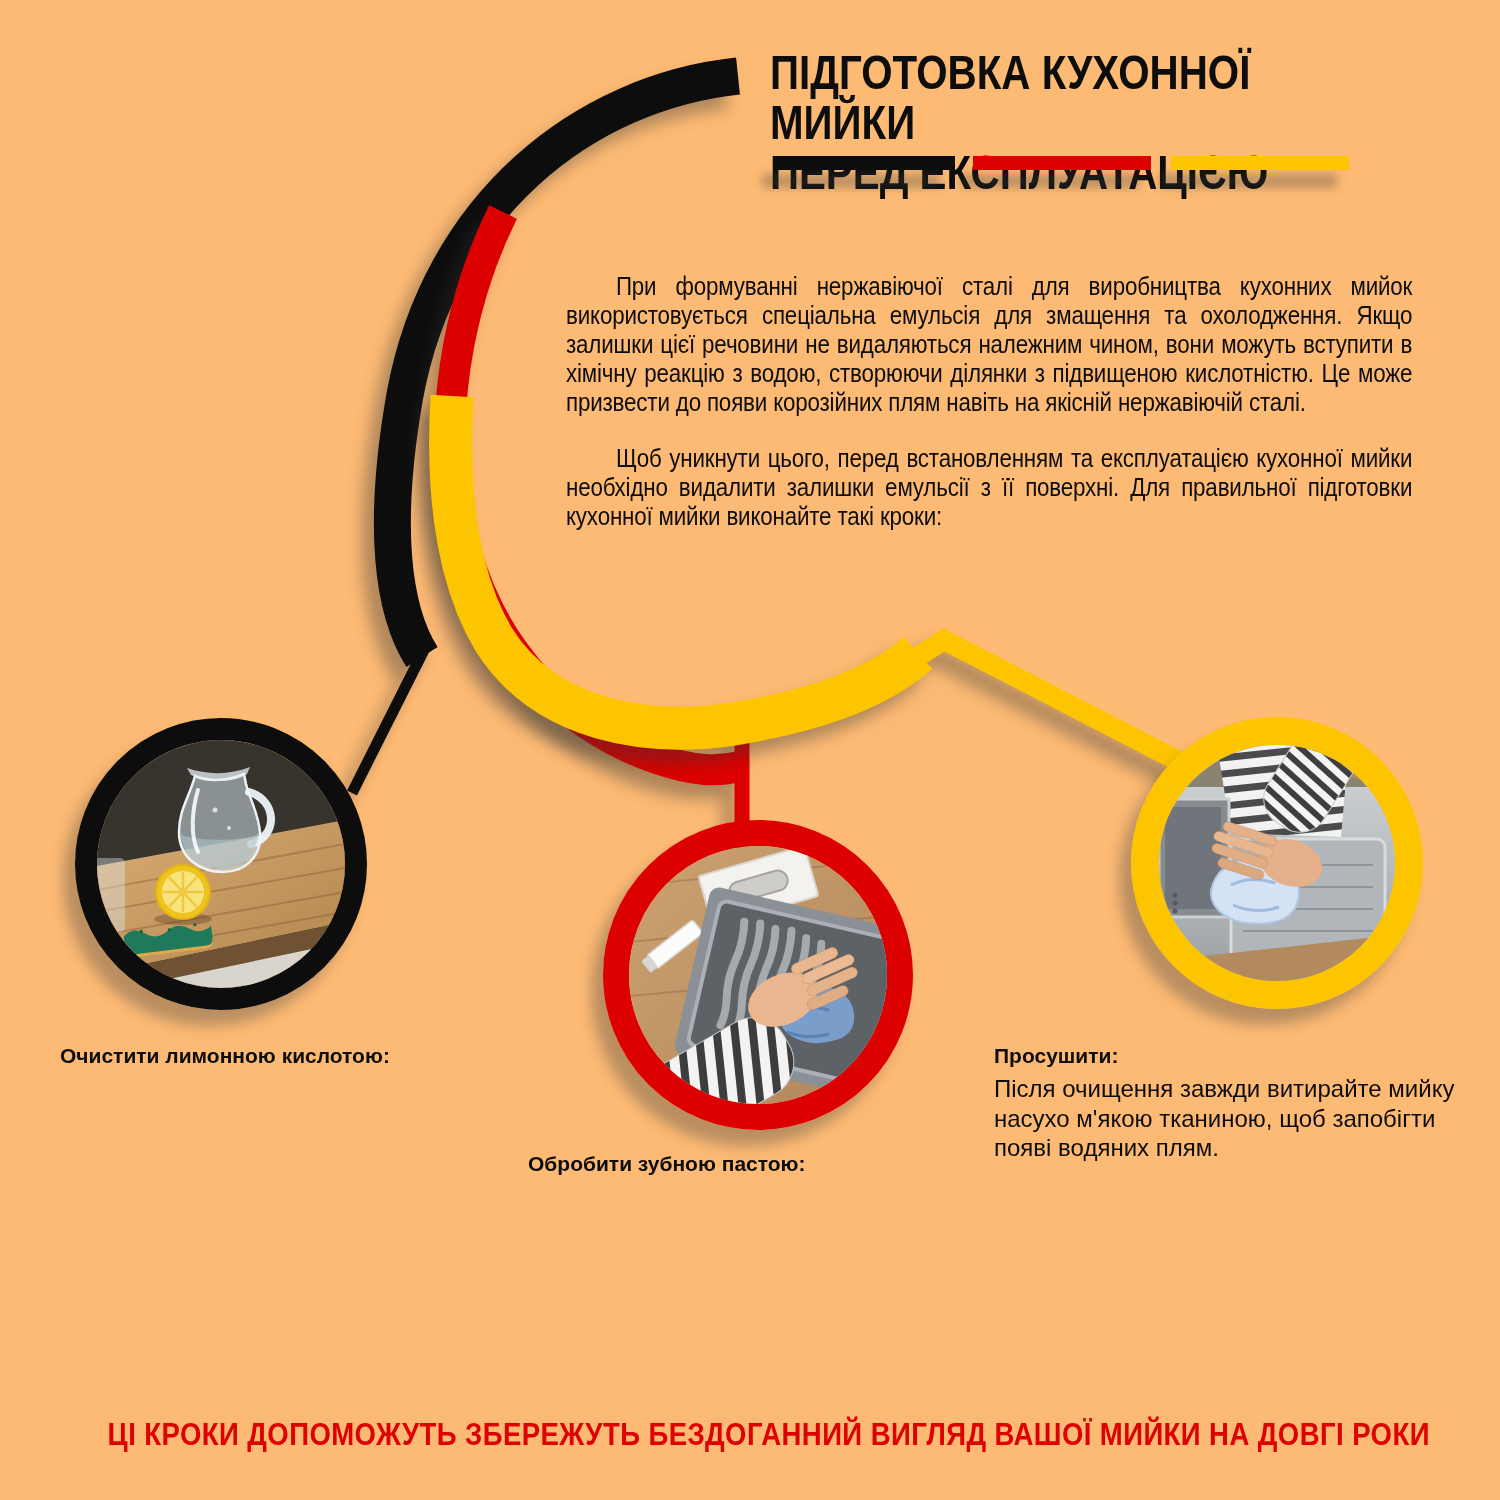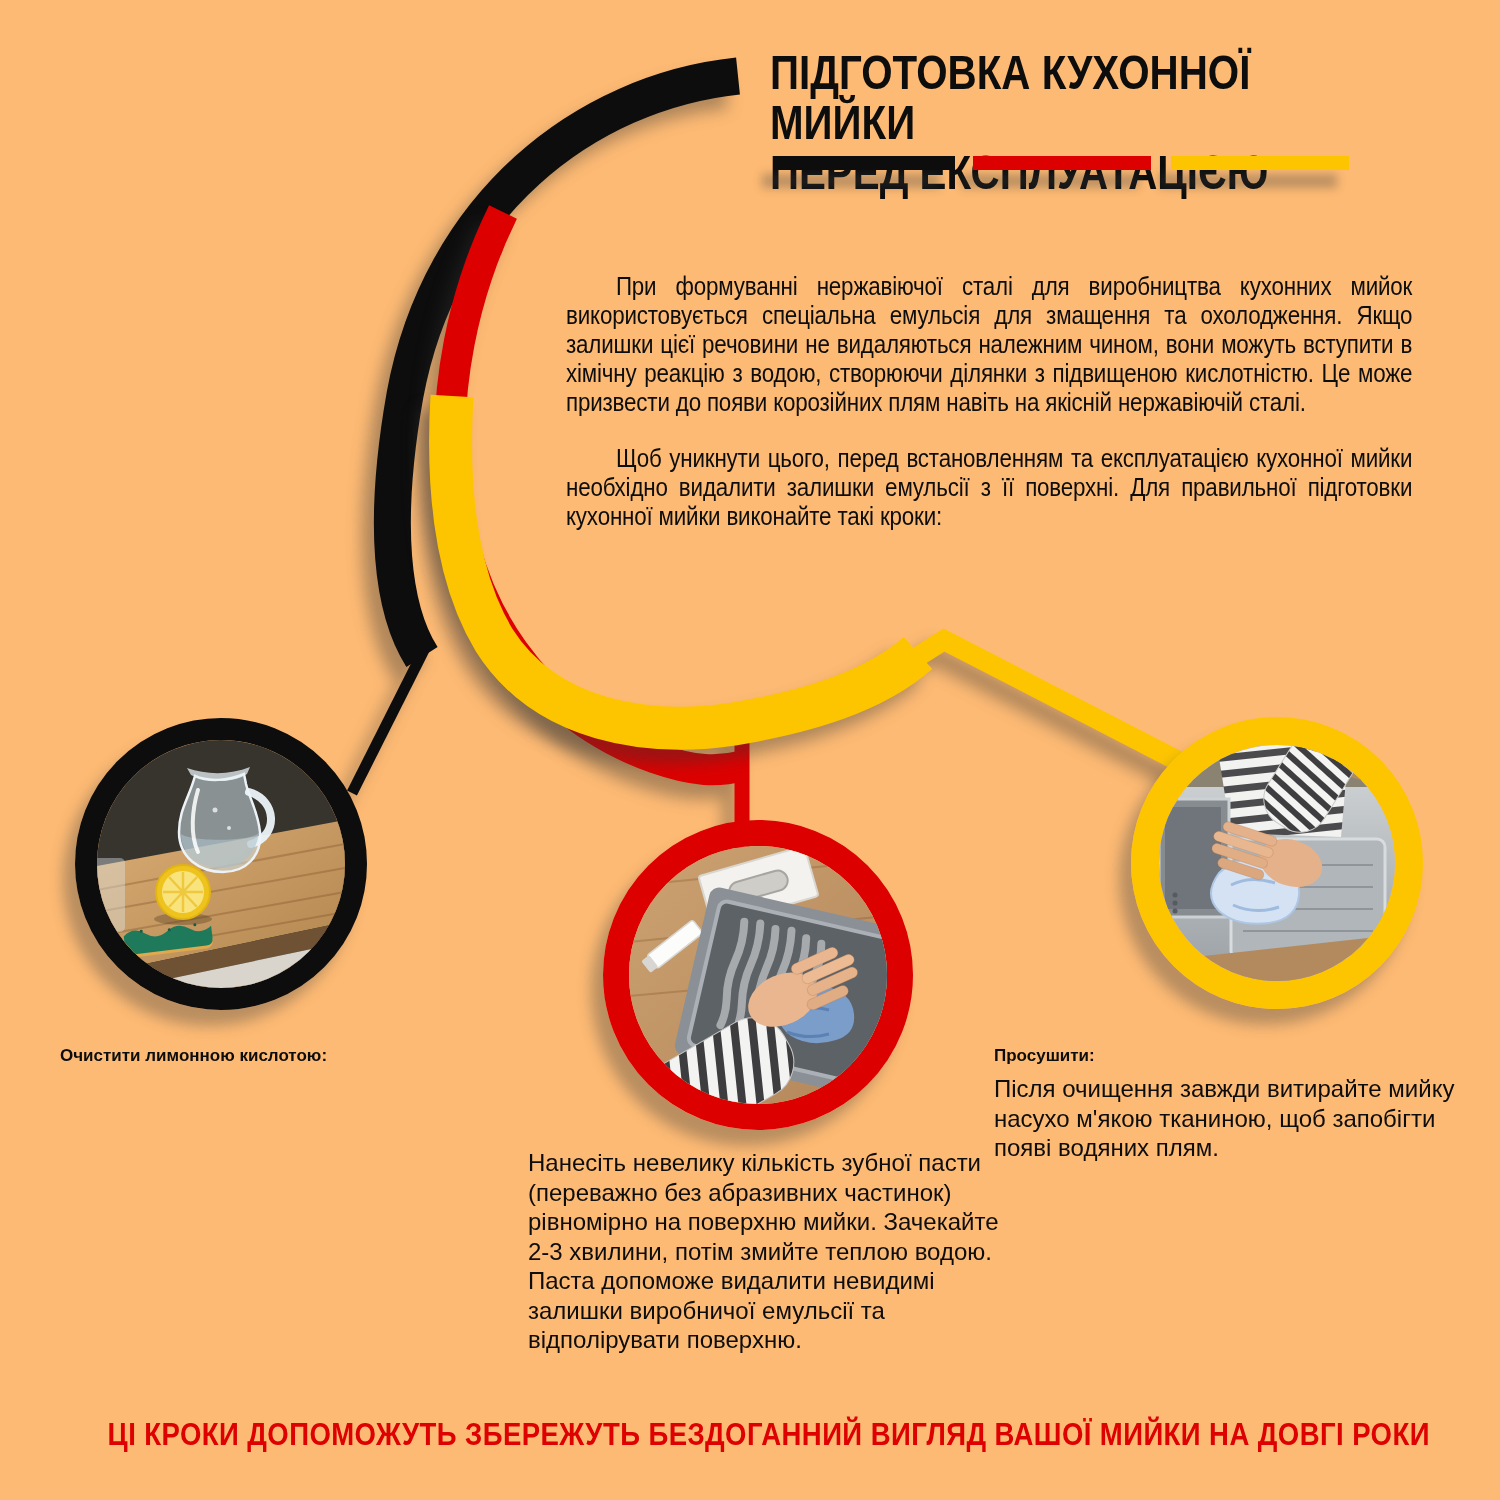--- a/index.html
+++ b/index.html
@@ -28,21 +28,21 @@
   
   .photo-ring{border-radius:50%;box-shadow:-12px 16px 14px rgba(60,60,60,.35);box-sizing:border-box;}
   .ring-1{left:75px;top:718px;width:292px;height:292px;border:22px solid #0d0d0d;}
   .ring-2{left:603px;top:820px;width:310px;height:310px;border:26px solid #dd0000;}
   .ring-3{left:1131px;top:717px;width:292px;height:292px;border:28px solid #fdc500;}
   .photo{position:absolute;inset:0;border-radius:50%;overflow:hidden;}
   .photo svg{display:block;width:100%;height:100%;}
 
   
   .step-text{font-size:24px;line-height:29.5px;}
-  .step-text h3{margin:0 0 3px 0;font-size:17px;line-height:31px;font-weight:bold;}
+  .step-text h3{margin:0 0 3px 0;font-size:21px;line-height:31px;font-weight:bold;}
   .step-text p{margin:0;}
   .st-1{left:60px;top:1040px;width:432px;}
   .st-2{left:528px;top:1148px;width:474px;}
   .st-3{left:994px;top:1040px;width:462px;}
 
   
   .footer{left:0;top:1416px;width:1500px;text-align:center;}
   .footer span{display:inline-block;transform:scaleX(.86);transform-origin:center top;
                font-weight:bold;font-size:32px;line-height:36px;color:#de0101;white-space:nowrap;letter-spacing:.5px;}
 </style>
@@ -225,21 +225,21 @@
           <rect x="-70" y="16" width="48" height="10" rx="5" fill="#dba77f" stroke="rgba(170,110,70,.25)"></rect>
         </g>
       </svg>
     </div>
   </div>
 
   <div class="abs step-text st-1">
     <h3>Очистити лимонною кислотою:</h3>
   </div>
   <div class="abs step-text st-2">
-    <p>Нанесіть невелику кількість зубної пасти (переважно без абразивних частинок) рівномірно на поверхню мийки. Зачекайте 2-3 хвилини, потім змийте теплою водою. Паста допоможе видалити невидимі залишки виробничої емульсії та відполірувати поверхню.</p>
+    <h3>Обробити зубною пастою:</h3>
   </div>
   <div class="abs step-text st-3">
     <h3>Просушити:</h3>
     <p>Після очищення завжди витирайте мийку насухо м'якою тканиною, щоб запобігти появі водяних плям.</p>
   </div>
 
   <div class="abs footer">
     <span>ЦІ КРОКИ ДОПОМОЖУТЬ ЗБЕРЕЖУТЬ БЕЗДОГАННИЙ ВИГЛЯД ВАШОЇ МИЙКИ НА ДОВГІ РОКИ</span>
   </div>
 

